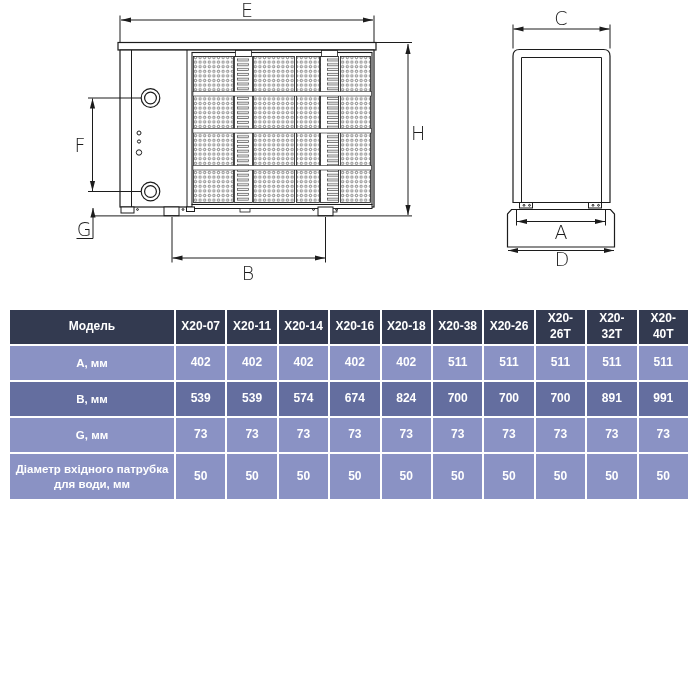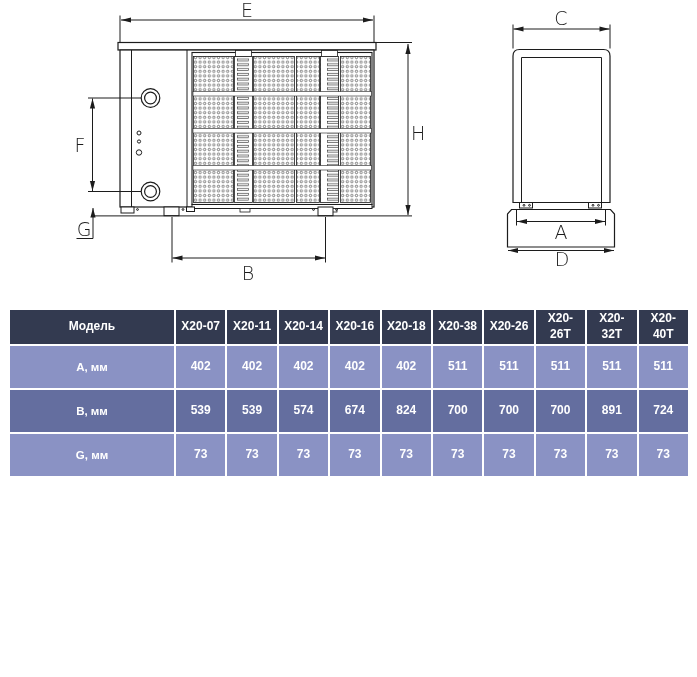--- a/index.html
+++ b/index.html
@@ -10,21 +10,21 @@
 
   table.spec{position:absolute;left:8px;top:308px;width:682px;
              border-collapse:collapse;table-layout:fixed;}
   table.spec th,table.spec td{
     border:2px solid var(--grid,#ffffff);
     color:var(--tbl-text,#ffffff);
     font-weight:bold;font-size:12px;line-height:1.3;
     text-align:center;vertical-align:middle;padding:0 2px;box-sizing:border-box;}
   table.spec thead tr{height:36px;}
   table.spec thead th{background:var(--header-bg,#333a50);}
-  table.spec tbody tr{height:44px;}
+  table.spec tbody tr{height:36px;}
   table.spec tbody tr.row-tall{height:47px;}
   table.spec tbody tr.row-light td{background:var(--row-light,#8a92c4);}
   table.spec tbody tr.row-dark td{background:var(--row-dark,#646e9f);}
   table.spec td.label-col{white-space:pre-line;font-size:11.5px;}
 </style>
 </head>
 <body>
 
 <div class="page">
 
@@ -203,31 +203,45 @@
           <td class="label-col">B, мм</td>
           <td>539</td>
           <td>539</td>
           <td>574</td>
           <td>674</td>
           <td>824</td>
           <td>700</td>
           <td>700</td>
           <td>700</td>
           <td>891</td>
-          <td>724</td>
+          <td>991</td>
         </tr>
         <tr class="row-light">
           <td class="label-col">G, мм</td>
           <td>73</td>
           <td>73</td>
           <td>73</td>
           <td>73</td>
           <td>73</td>
           <td>73</td>
           <td>73</td>
           <td>73</td>
           <td>73</td>
           <td>73</td>
         </tr>
+        <tr class="row-light row-tall">
+          <td class="label-col">Діаметр вхідного патрубка
+для води, мм</td>
+          <td>50</td>
+          <td>50</td>
+          <td>50</td>
+          <td>50</td>
+          <td>50</td>
+          <td>50</td>
+          <td>50</td>
+          <td>50</td>
+          <td>50</td>
+          <td>50</td>
+        </tr>
       </tbody>
     </table>
 
 </div>
 
 </body></html>

